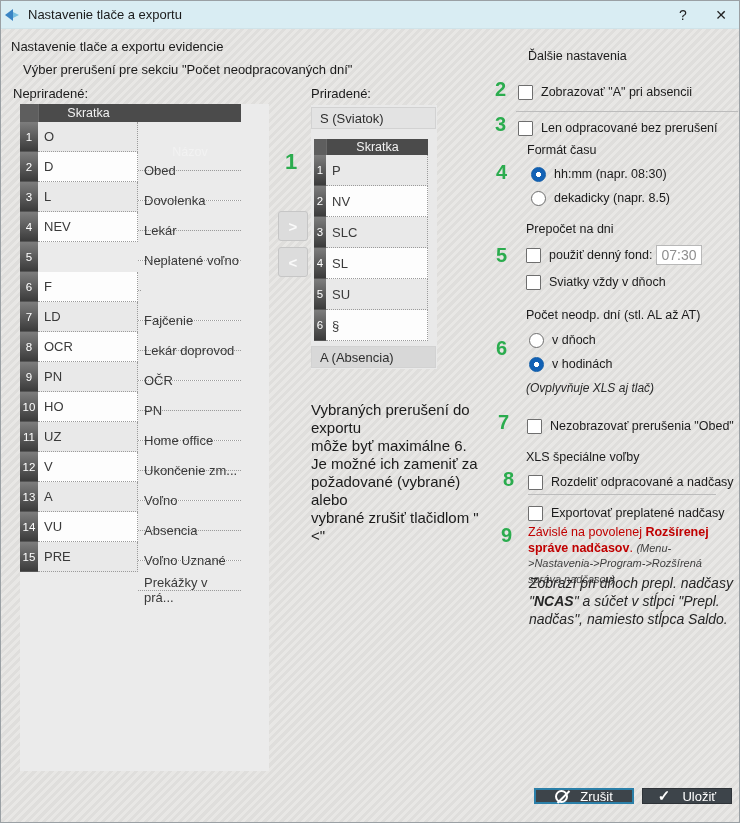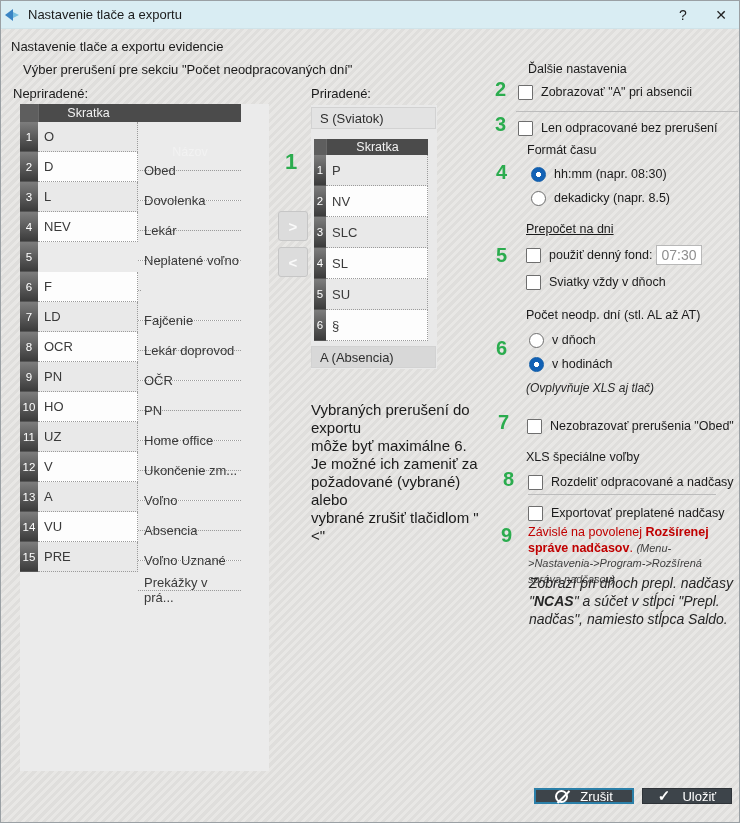--- a/index.html
+++ b/index.html
@@ -263,21 +263,21 @@
   <div class="abs annot" style="left:284px; top:150px; font-size:22px;">1</div>
   <div class="abs annot" style="left:494px; top:78px;">2</div>
   <div class="abs annot" style="left:494px; top:113px;">3</div>
   <div class="abs annot" style="left:495px; top:161px;">4</div>
   <div class="abs annot" style="left:495px; top:244px;">5</div>
   <div class="abs annot" style="left:495px; top:337px;">6</div>
   <div class="abs annot" style="left:497px; top:411px;">7</div>
   <div class="abs annot" style="left:502px; top:468px;">8</div>
   <div class="abs annot" style="left:500px; top:524px;">9</div>
 
-  <div class="abs heading" style="left:527px; top:61px;text-align:right;">Ďalšie nastavenia</div>
+  <div class="abs heading" style="left:527px; top:48px;text-align:right;">Ďalšie nastavenia</div>
 
   <div class="abs chk" style="left:517px; top:83px;">
     <span class="box"></span>
     <span>Zobrazovať "A" pri absencii</span>
   </div>
   <div class="abs sep" style="left:515px; top:110px; width:222px;"></div>
 
   <div class="abs chk" style="left:517px; top:119px;">
     <span class="box"></span>
     <span>Len odpracované bez prerušení</span>
@@ -287,21 +287,21 @@
 
   <div class="abs rad sel" style="left:530px; top:165px;">
     <span class="rbox"></span>
     <span>hh:mm (napr. 08:30)</span>
   </div>
   <div class="abs rad" style="left:530px; top:189px;">
     <span class="rbox"></span>
     <span>dekadicky (napr. 8.5)</span>
   </div>
 
-  <div class="abs heading" style="left:525px; top:221px;text-decoration:underline;">Prepočet na dni</div>
+  <div class="abs heading" style="left:525px; top:221px;">Prepočet na dni</div>
 
   <div class="abs chk" style="left:525px; top:246px;">
     <span class="box"></span>
     <span>použiť denný fond:</span>
   </div>
   <input class="abs fund-input" style="left: 655px; top: 244px;" value="07:30">
 
   <div class="abs chk" style="left:525px; top:273px;">
     <span class="box"></span>
     <span>Sviatky vždy v dňoch</span>

